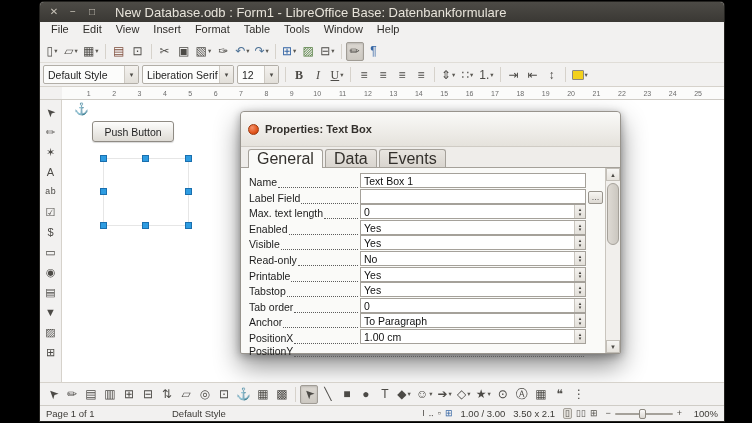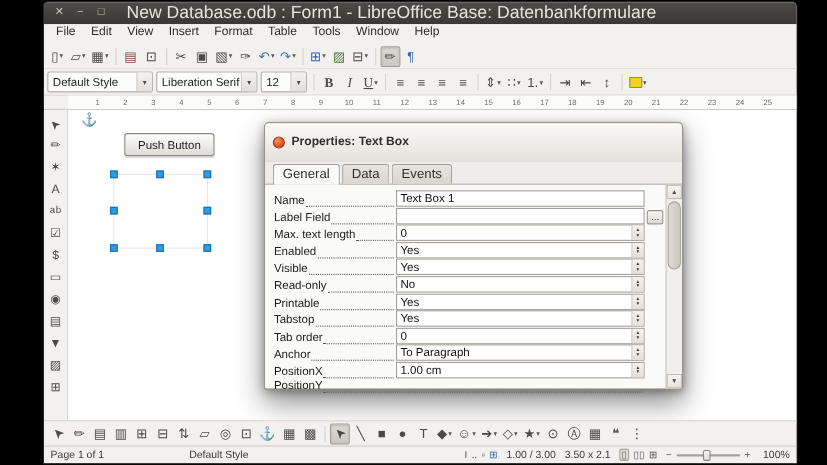--- a/index.html
+++ b/index.html
@@ -1,21 +1,21 @@
 <!DOCTYPE html>
 <html><head>
 <meta charset="utf-8">
 <style>
   *{box-sizing:border-box;margin:0;padding:0}
   html,body{width:752px;height:423px;overflow:hidden;background:#000;font-family:"Liberation Sans",sans-serif}
   .window{position:absolute;left:40px;top:2px;width:684px;height:419px;background:#f2f1f0;display:flex;flex-direction:column;border-radius:4px 4px 0 0;box-shadow:0 0 0 1px #23221f}
   
   .titlebar{height:20px;flex:none;background:linear-gradient(#4d4b46,#3a3834);border-radius:4px 4px 0 0;display:flex;align-items:center;padding:0 8px;gap:7px}
   .win-btn{font-size:10px;color:#c9c4ba;width:12px;text-align:center;line-height:1}
-  .title-text{font-size:16px;color:#e8e4db;margin-left:10px;white-space:nowrap}
+  .title-text{font-size:13px;color:#e8e4db;margin-left:10px;white-space:nowrap}
   
   .menubar{height:18px;flex:none;display:flex;align-items:flex-start;padding:0 4px;background:#f2f1f0}
   .menu-item{font-size:11px;color:#2f2d2a;padding:1px 7px;border-radius:2px}
   
   .toolbar{flex:none;display:flex;align-items:center;padding:0 3px;background:#f2f1f0}
   .toolbar.t1{height:23px;border-bottom:1px solid #e0ddd7}
   .toolbar.t2{height:24px;border-bottom:1px solid #d6d2cb;gap:3px}
   .tbgroup{display:flex;align-items:center;gap:1px}
   .tbi{height:19px;min-width:18px;padding:0 1px;display:inline-flex;align-items:center;justify-content:center;font-size:12px;color:#4c4a46;border:1px solid transparent;border-radius:2px;flex:none}
   .tbi .g{line-height:1}
@@ -34,33 +34,33 @@
   
   .ruler{height:13px;flex:none;background:#f2f1f0;display:flex;border-bottom:1px solid #cfccc6}
   .ruler-strip{margin-left:22px;flex:1;background:#fbfbfa;display:flex;align-items:center;padding-left:14px;overflow:hidden}
   .rnum{width:25.4px;flex:none;text-align:center;font-size:7px;color:#6b6b6b}
   
   .main{flex:1;display:flex;min-height:0}
   .toolbox{width:22px;flex:none;background:#f2f1f0;border-right:1px solid #d6d2cb;display:flex;flex-direction:column;align-items:center;padding-top:3px;gap:2px}
   .toolbox .tbi{height:18px;min-width:18px;font-size:11px}
   .canvas{flex:1;background:#fff;position:relative;overflow:hidden}
   .anchor-glyph{position:absolute;left:12px;top:2px;font-size:12px;color:#5d5a55}
-  .push-btn{position:absolute;left:51px;top:21px;width:82px;height:21px;display:flex;align-items:center;justify-content:center;font-size:10.5px;color:#1f1f1f;background:linear-gradient(#fdfdfc,#dedbd5);border:1px solid #8f8b84;border-radius:3px;box-shadow:0 1px 1px rgba(0,0,0,.15)}
+  .push-btn{position:absolute;left:30px;top:21px;width:82px;height:21px;display:flex;align-items:center;justify-content:center;font-size:10.5px;color:#1f1f1f;background:linear-gradient(#fdfdfc,#dedbd5);border:1px solid #8f8b84;border-radius:3px;box-shadow:0 1px 1px rgba(0,0,0,.15)}
   .sel-box{position:absolute;left:41px;top:58px;width:86px;height:68px;border:1px solid #e6e6e6}
   .handle{position:absolute;width:7px;height:7px;background:#2e9ce1;border:1px solid #1a6fae}
   .h-tl{left:-4px;top:-4px}.h-tm{left:calc(50% - 4px);top:-4px}.h-tr{right:-4px;top:-4px}
   .h-ml{left:-4px;top:calc(50% - 4px)}.h-mr{right:-4px;top:calc(50% - 4px)}
   .h-bl{left:-4px;bottom:-4px}.h-bm{left:calc(50% - 4px);bottom:-4px}.h-br{right:-4px;bottom:-4px}
   
   .dialog{position:absolute;left:178px;top:11px;width:381px;height:243px;background:#efedea;border:1px solid #98948d;border-radius:4px 4px 2px 2px;box-shadow:0 12px 26px rgba(0,0,0,.45),0 2px 8px rgba(0,0,0,.3);display:flex;flex-direction:column;z-index:5}
   .dtitle{height:35px;flex:none;background:linear-gradient(#fafaf8,#e5e2dc);border-bottom:1px solid #cfcbc4;border-radius:4px 4px 0 0;display:flex;align-items:center;gap:6px;padding:0 7px}
   .dlg-dot{width:11px;height:11px;border-radius:50%;background:radial-gradient(circle at 35% 30%,#f4926b,#e2551c 60%,#b93d0d);border:1px solid #9c3a10;flex:none}
   .dtitle-text{font-size:11px;font-weight:bold;color:#33302c}
   .tabstrip{height:21px;flex:none;display:flex;align-items:flex-end;gap:2px;padding:0 7px;background:#efedea;border-bottom:1px solid #a5a19a}
-  .tab{font-size:12px;line-height:11px;padding:3px 8px;background:linear-gradient(#e8e5e0,#d9d5cf);border:1px solid #a5a19a;border-bottom:none;border-radius:3px 3px 0 0;color:#33302c;position:relative}
+  .tab{font-size:16px;line-height:11px;padding:3px 8px;background:linear-gradient(#e8e5e0,#d9d5cf);border:1px solid #a5a19a;border-bottom:none;border-radius:3px 3px 0 0;color:#33302c;position:relative}
   .tab.active{background:#fafaf8;z-index:2;margin-bottom:-1px;padding-bottom:4px}
   .dbody{flex:1;display:flex;min-height:0;background:#fafaf8;border-radius:0 0 2px 2px}
   .rows{flex:1;padding:5px 0 3px 8px;display:flex;flex-direction:column;min-width:0}
   .prop-row{height:15.5px;margin-bottom:.6px;display:flex;align-items:flex-end}
   .plabel{font-size:10.5px;color:#1c1c1c;white-space:nowrap;flex:none}
   .leader{flex:1;border-bottom:1px dotted #5c5c5c;margin:5px 2px 0 1px;min-width:4px}
   .pctl{width:226px;height:15px;flex:none;background:#fff;border:1px solid #a5a19a;display:flex;align-items:stretch}
   .pval{flex:1;font-size:10.5px;color:#111;padding:1px 0 0 3px;white-space:nowrap;overflow:hidden}
   .spin{width:11px;flex:none;border-left:1px solid #c9c5be;background:linear-gradient(#f4f2ef,#e3e0da);display:flex;flex-direction:column;align-items:center;justify-content:center}
   .spin i{font-style:normal;font-size:5px;line-height:4.5px;color:#3c3a36}

